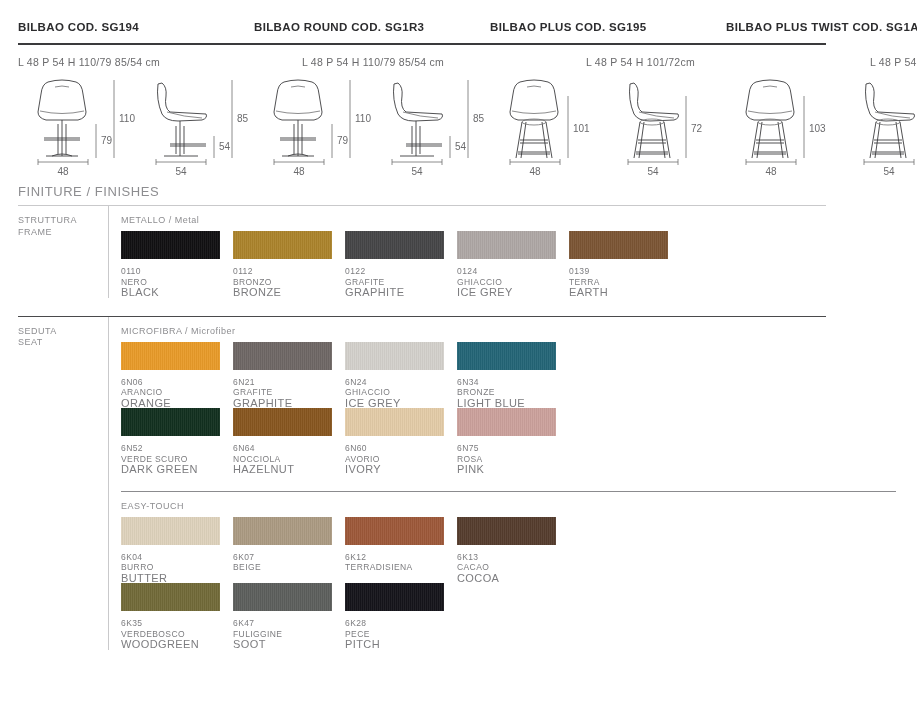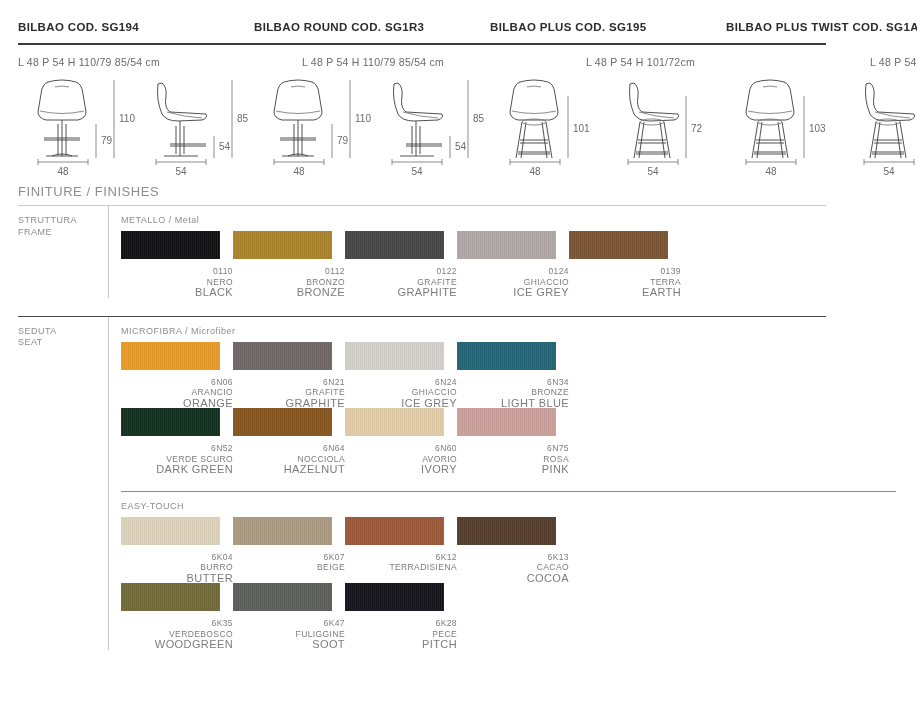--- a/index.html
+++ b/index.html
@@ -46,21 +46,21 @@
     font-size: 9px; color: #8d8d90; letter-spacing: .5px; line-height: 11.5px;
   }
   .sec-body {
     flex: 1 1 auto; border-left: 1px solid #c9c9cb; padding-left: 12px;
     min-height: 10px;
   }
   .mat-label {
     font-size: 9px; color: #8d8d90; letter-spacing: .5px; padding: 9px 0 6px 0;
   }
   .sw-row { display: flex; }
-  .sw-cell { width: 112px; flex: 0 0 112px; text-align: right; }
+  .sw-cell { width: 112px; flex: 0 0 112px; }
   .sw-chip { width: 99px; height: 28px; position: relative; }
   .sw-chip .tex {
     position:absolute; inset:0;
     background-image: repeating-linear-gradient(90deg, rgba(255,255,255,.055) 0 1px, rgba(0,0,0,.035) 1px 2px);
   }
   .sw-code { font-size: 8.5px; color: #7c7c7f; letter-spacing: .4px; line-height: 10.5px; padding-top: 7px; }
   .sw-name { font-size: 8.5px; color: #7c7c7f; letter-spacing: .4px; line-height: 10.5px; }
   .sw-en   { font-size: 11px; color: #7c7c7f; letter-spacing: .4px; line-height: 10.5px; }
 
   .grp-rule { height: 1px; background: #8b8b8e; margin: 16px 0 0 0; width: 775px; }

